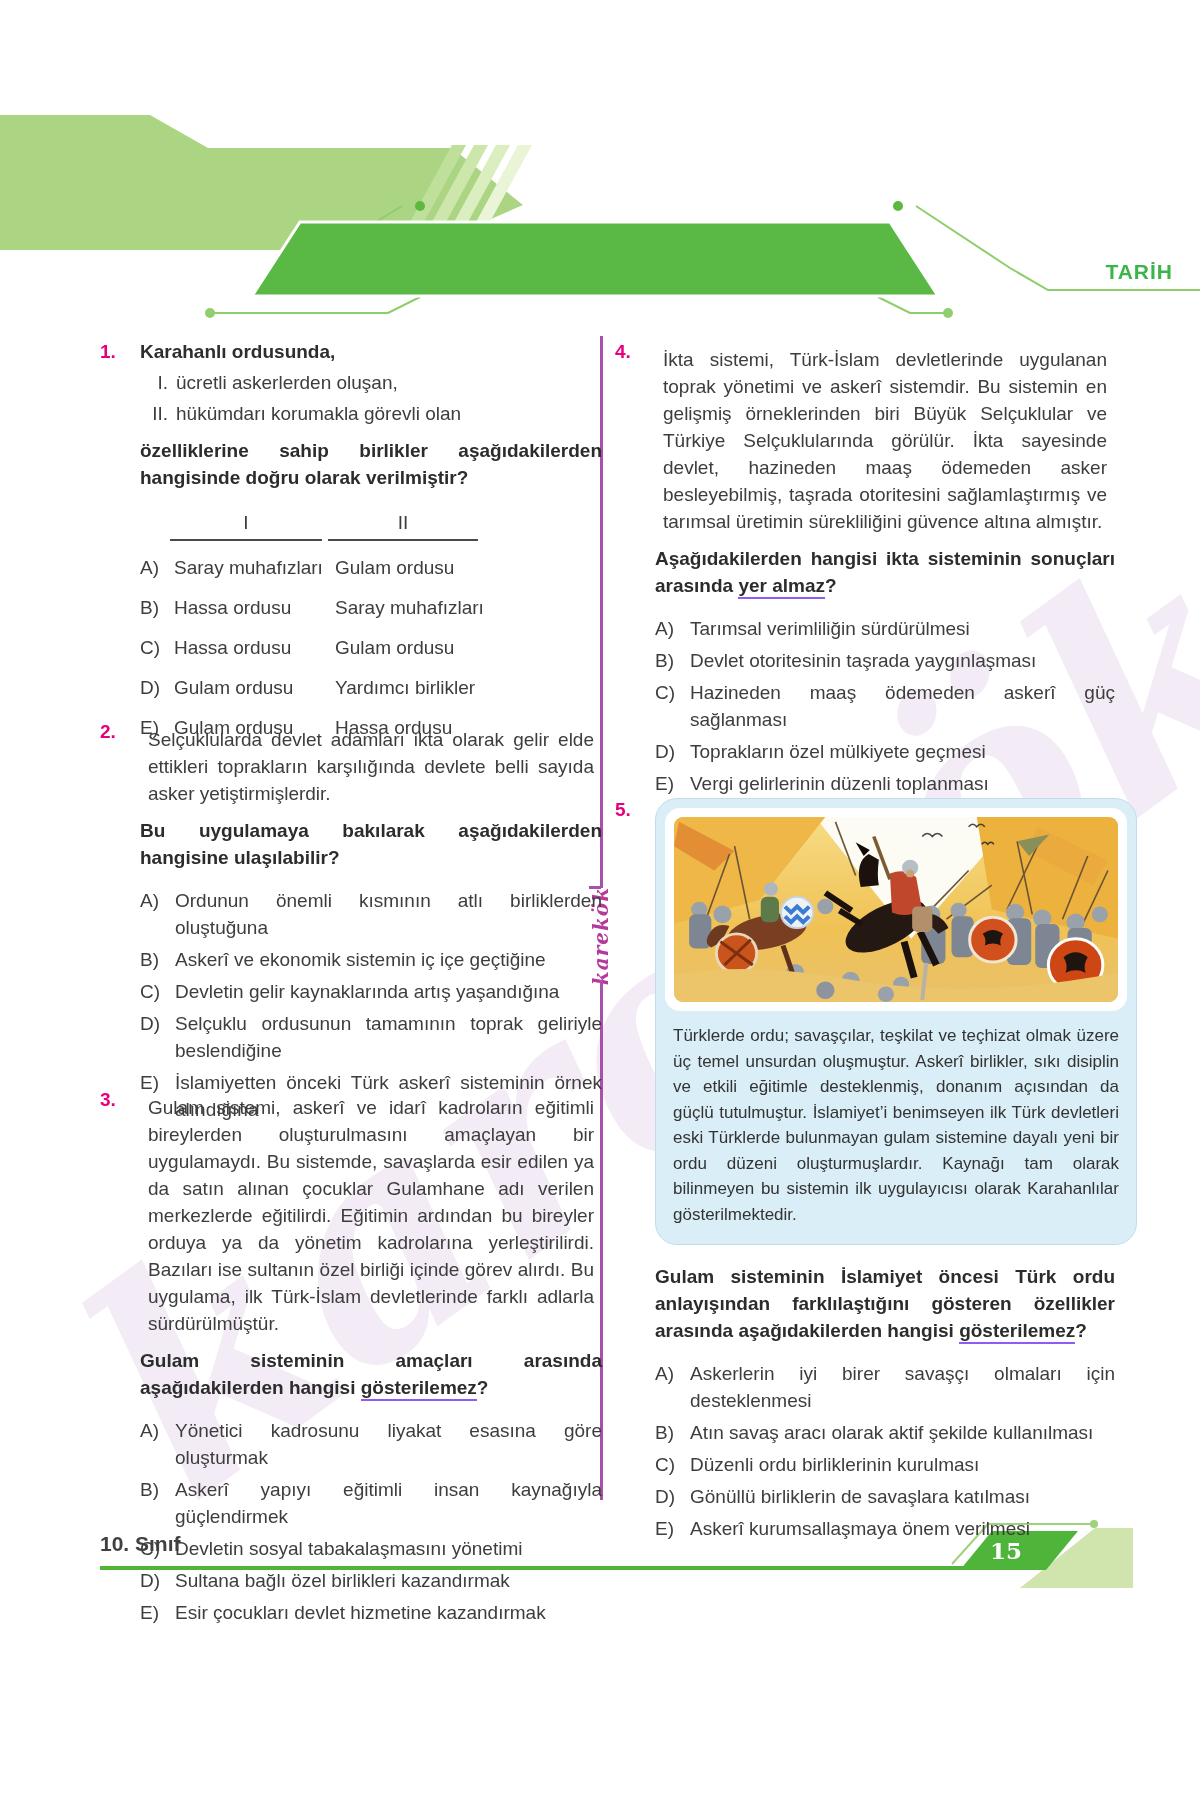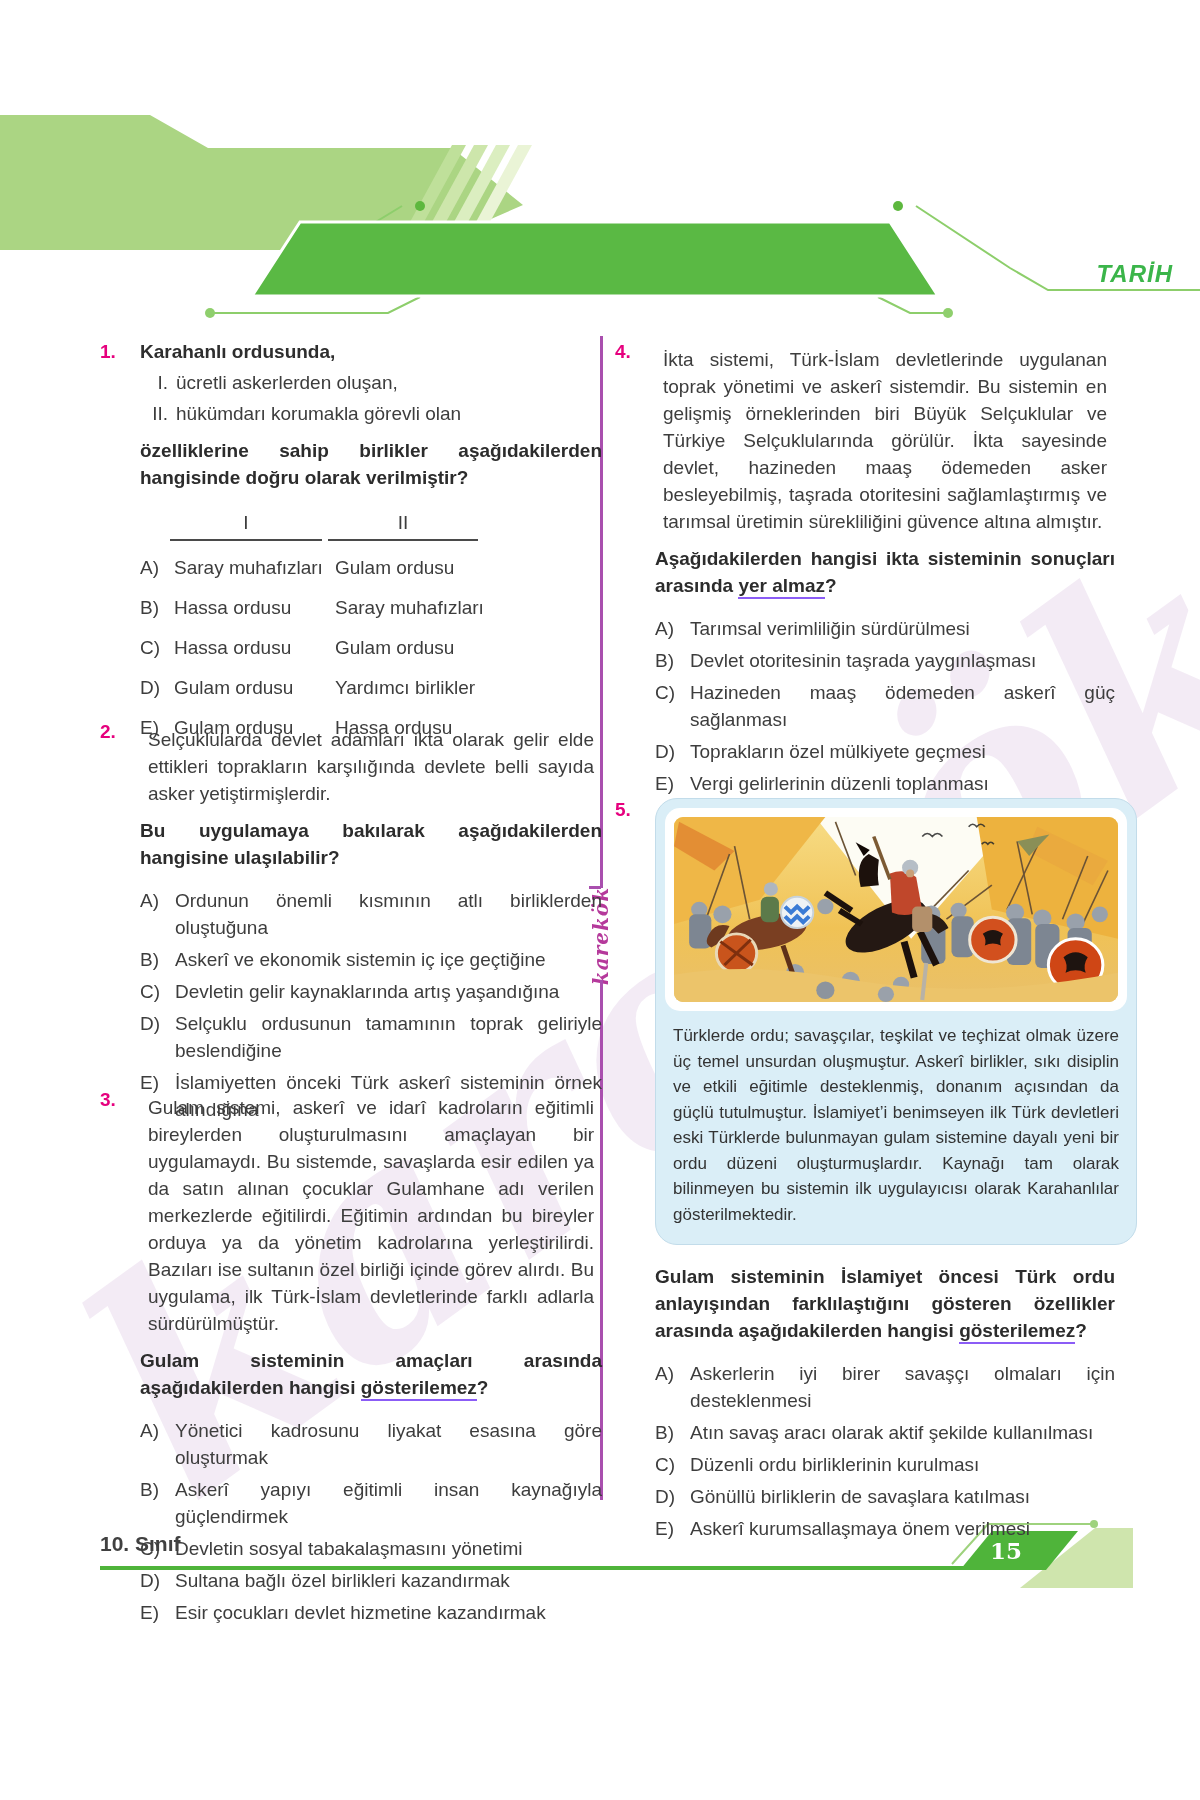--- a/index.html
+++ b/index.html
@@ -18,21 +18,21 @@
     color:rgba(200,163,209,0.22); pointer-events:none;
   }
   
   .header-svg { position:absolute; left:0; top:100px; z-index:1; }
   .test-label {
     position:absolute; left:55px; top:295px; width:170px; z-index:2;
     text-align:center; color:#ffffff; font-weight:bold; font-size:30px;
   }
   .subject {
     position:absolute; left:1018px; top:260px; width:155px; z-index:2;
-    text-align:right; color:#3bb54a; font-weight:bold; font-size:24px; letter-spacing:1px;font-style:italic;
+    text-align:right; color:#3bb54a; font-weight:bold; font-size:21px; letter-spacing:1px;
   }
   .banner-title {
     position:absolute; left:290px; top:310px; width:610px; z-index:2;
     text-align:center; color:#ffffff; font-weight:bold; font-size:25px;
   }
   
   .div-seg { position:absolute; left:600px; width:3px; background:#a94fae; z-index:1; }
   .div-seg1 { top:336px; height:552px; }
   .div-seg2 { top:980px; height:520px; }
   .div-tick { position:absolute; left:589px; top:886px; width:12px; height:3px; background:#a94fae; z-index:1; }

